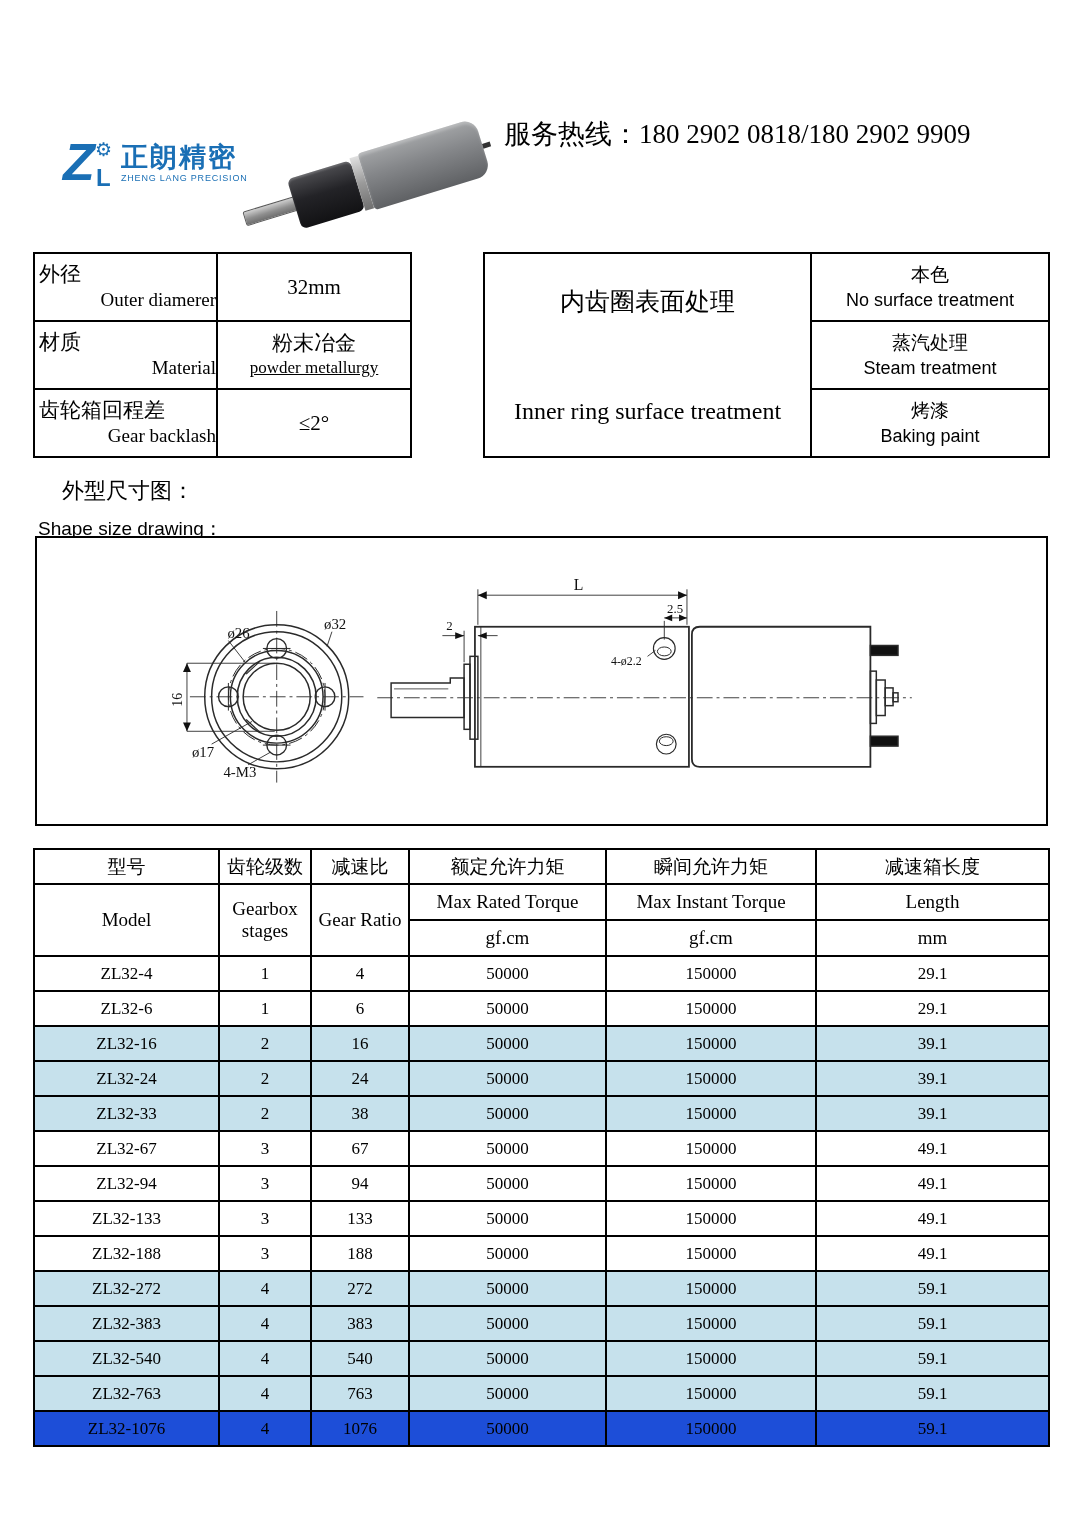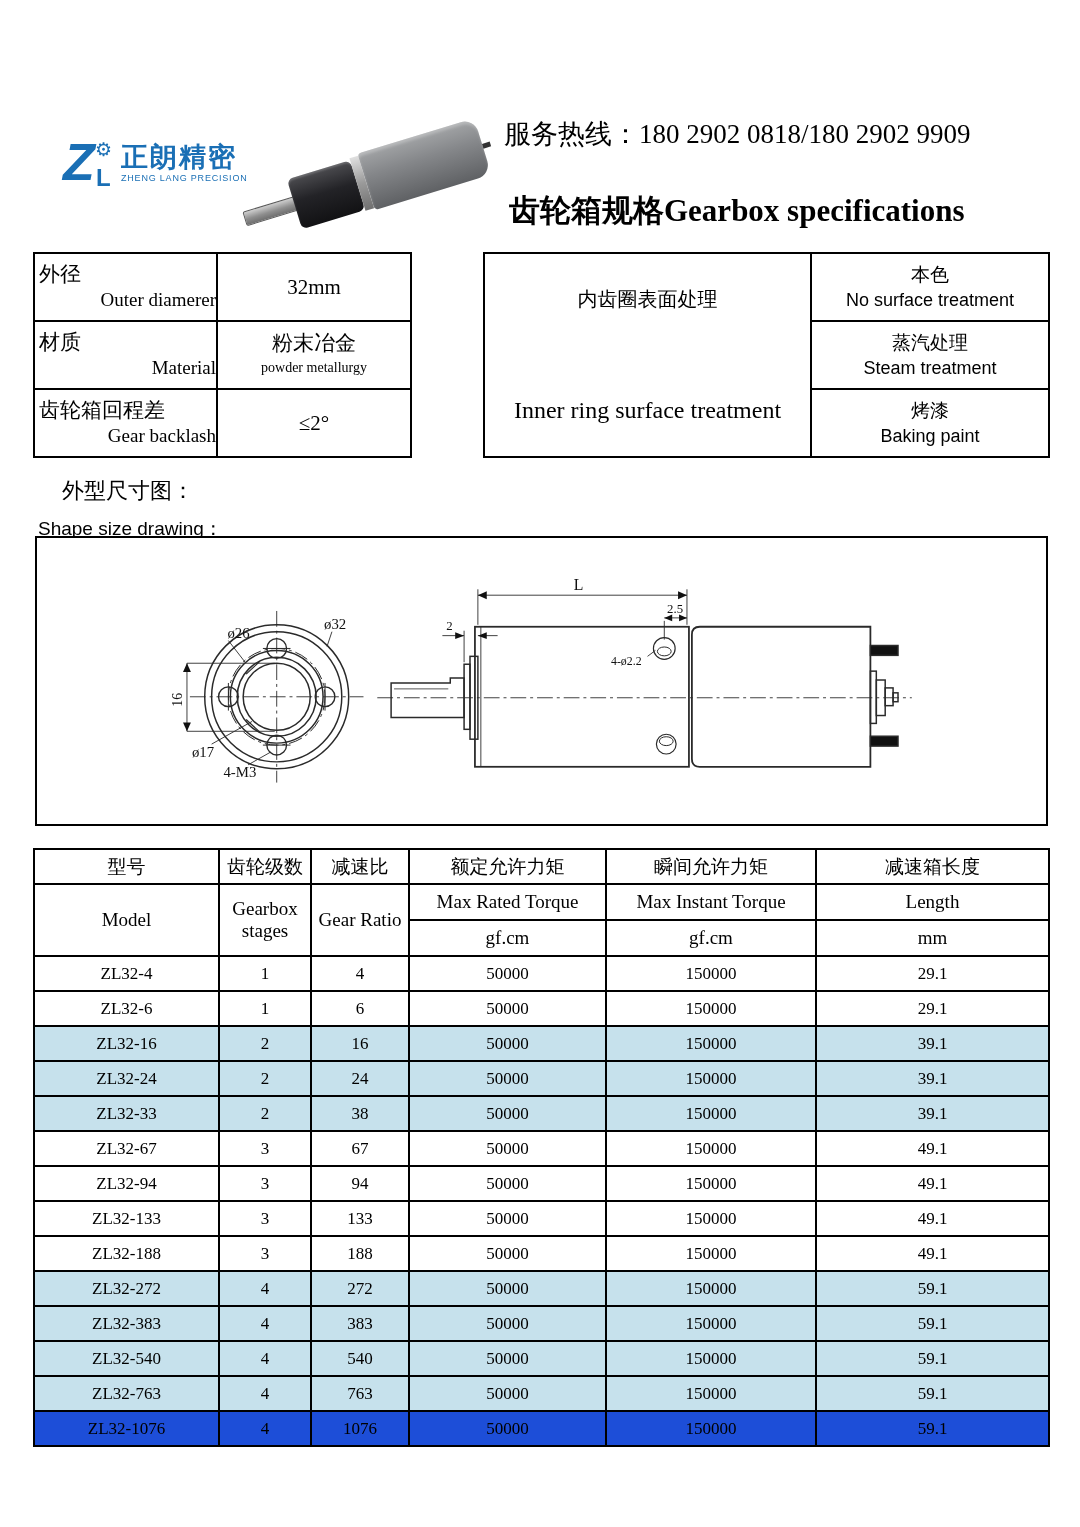--- a/index.html
+++ b/index.html
@@ -45,28 +45,28 @@
   table { border-collapse:collapse; table-layout:fixed; }
   td, th { border:2px solid #000; font-weight:normal; }
 
   .basic { position:absolute; left:33px; top:252px; width:377px; }
   .basic td { height:68px; vertical-align:middle; }
   .basic .lab { padding-left:4px; }
   .lab-zh { font-size:21px; line-height:26px; }
   .lab-en { font-size:19px; line-height:26px; padding-left:8px; white-space:nowrap;text-align:right; }
   .basic .val { text-align:center; }
   .val-zh { font-size:21px; line-height:26px; }
-  .val-en { font-size:14px; line-height:24px; white-space:nowrap; }
+  .val-en { font-size:17px; line-height:24px; white-space:nowrap;text-decoration:underline; }
 
   .surface { position:absolute; left:483px; top:252px; width:565px; }
   .surface td { height:68px; vertical-align:middle; text-align:center; }
   .surface .big-lab { height:204px; }
   .big-lab-inner { display:flex; flex-direction:column; justify-content:space-around;
                    height:190px; align-items:center; }
-  .srf-zh { font-size:20px; }
+  .srf-zh { font-size:25px; }
   .srf-en { font-size:24px; white-space:nowrap;margin-top:31px; }
   .opt-zh { font-size:19px; line-height:27px; }
   .opt-en { font-family:"Liberation Sans",sans-serif; font-size:18px; line-height:25px; }
 
   
   .draw-title-zh { position:absolute; left:62px; top:476px; font-size:22px; }
   .draw-title-en { position:absolute; left:38px; top:516px; font-size:19px;
                    font-family:"Liberation Sans",sans-serif; }
   .drawing-box { position:absolute; left:35px; top:536px; width:1013px; height:290px;
                  border:2px solid #000; background:#fff; }
@@ -105,21 +105,20 @@
     <div class="assembly">
       <div class="p-shaft"></div>
       <div class="p-cap"></div>
       <div class="p-band"></div>
       <div class="p-body"></div>
       <div class="p-pin"></div>
     </div>
   </div>
 
   <div class="hotline">服务热线：180 2902 0818/180 2902 9909</div>
-  <div class="doc-title">齿轮箱规格Gearbox specifications</div>
 
   <table class="basic">
     <colgroup>
         <col style="width:183px">
         <col style="width:194px">
       </colgroup>
     <tbody>
         <tr>
       <td class="lab">
         <div class="lab-zh">外径</div>

